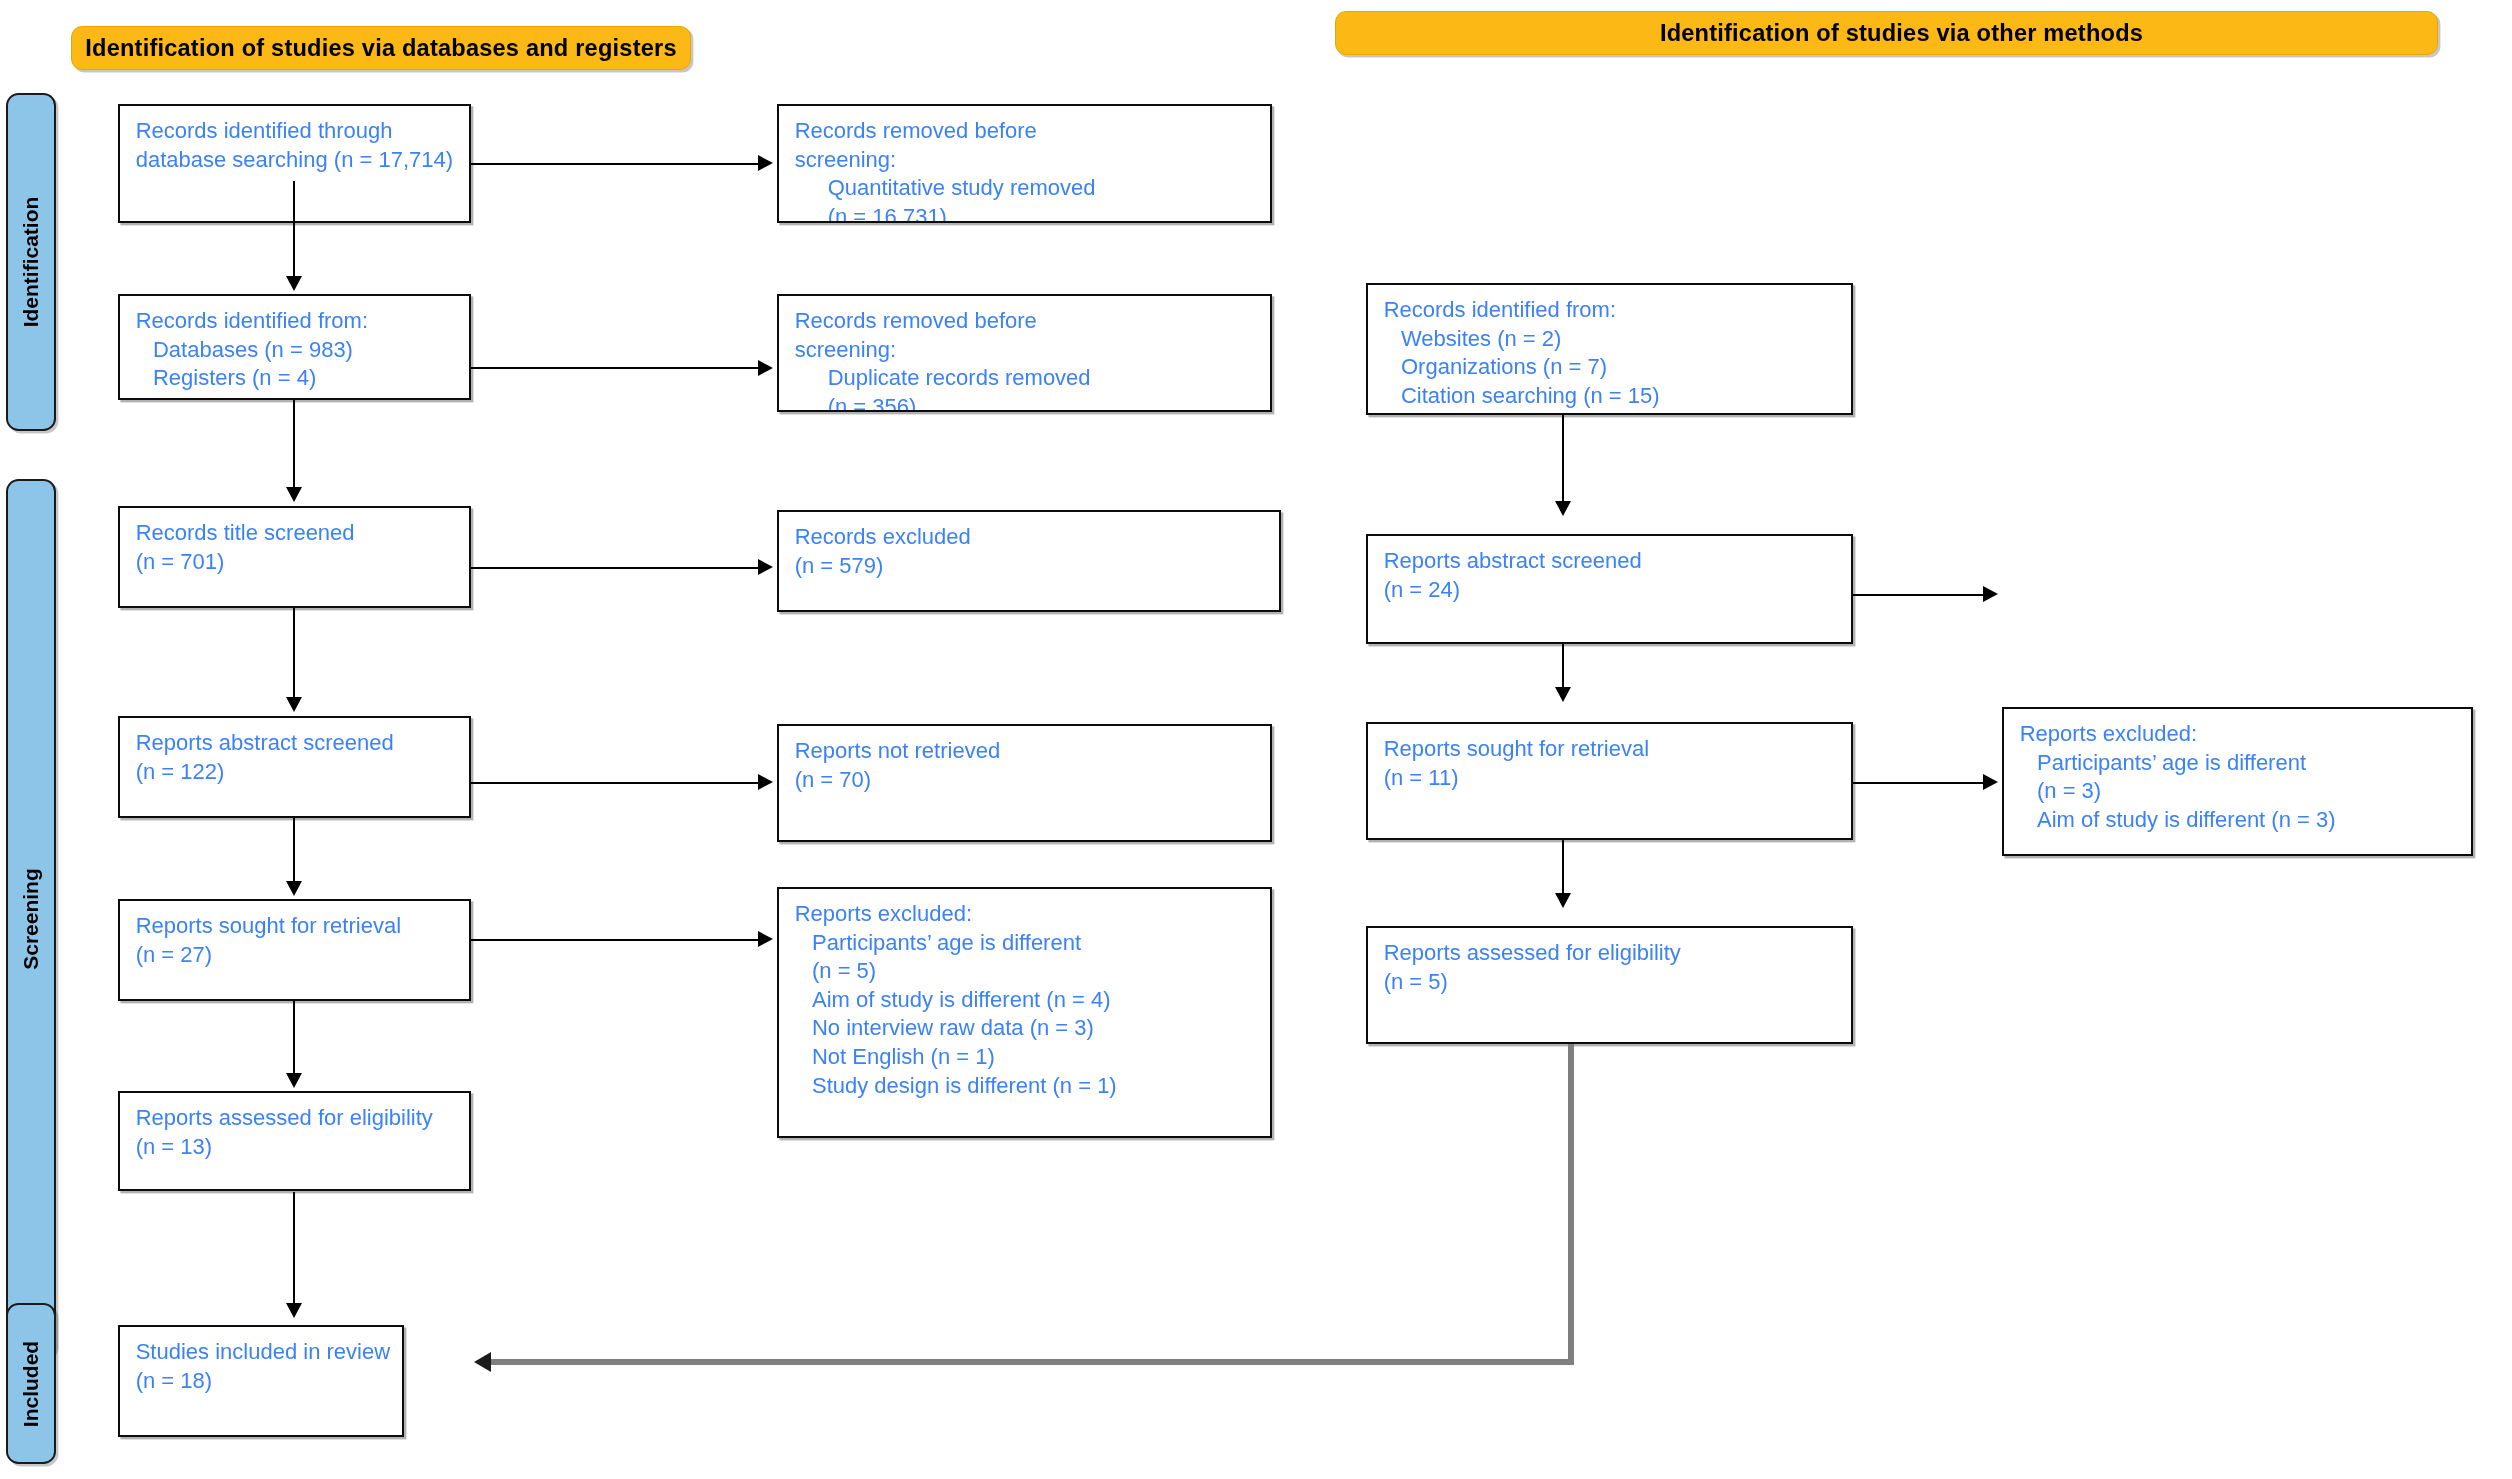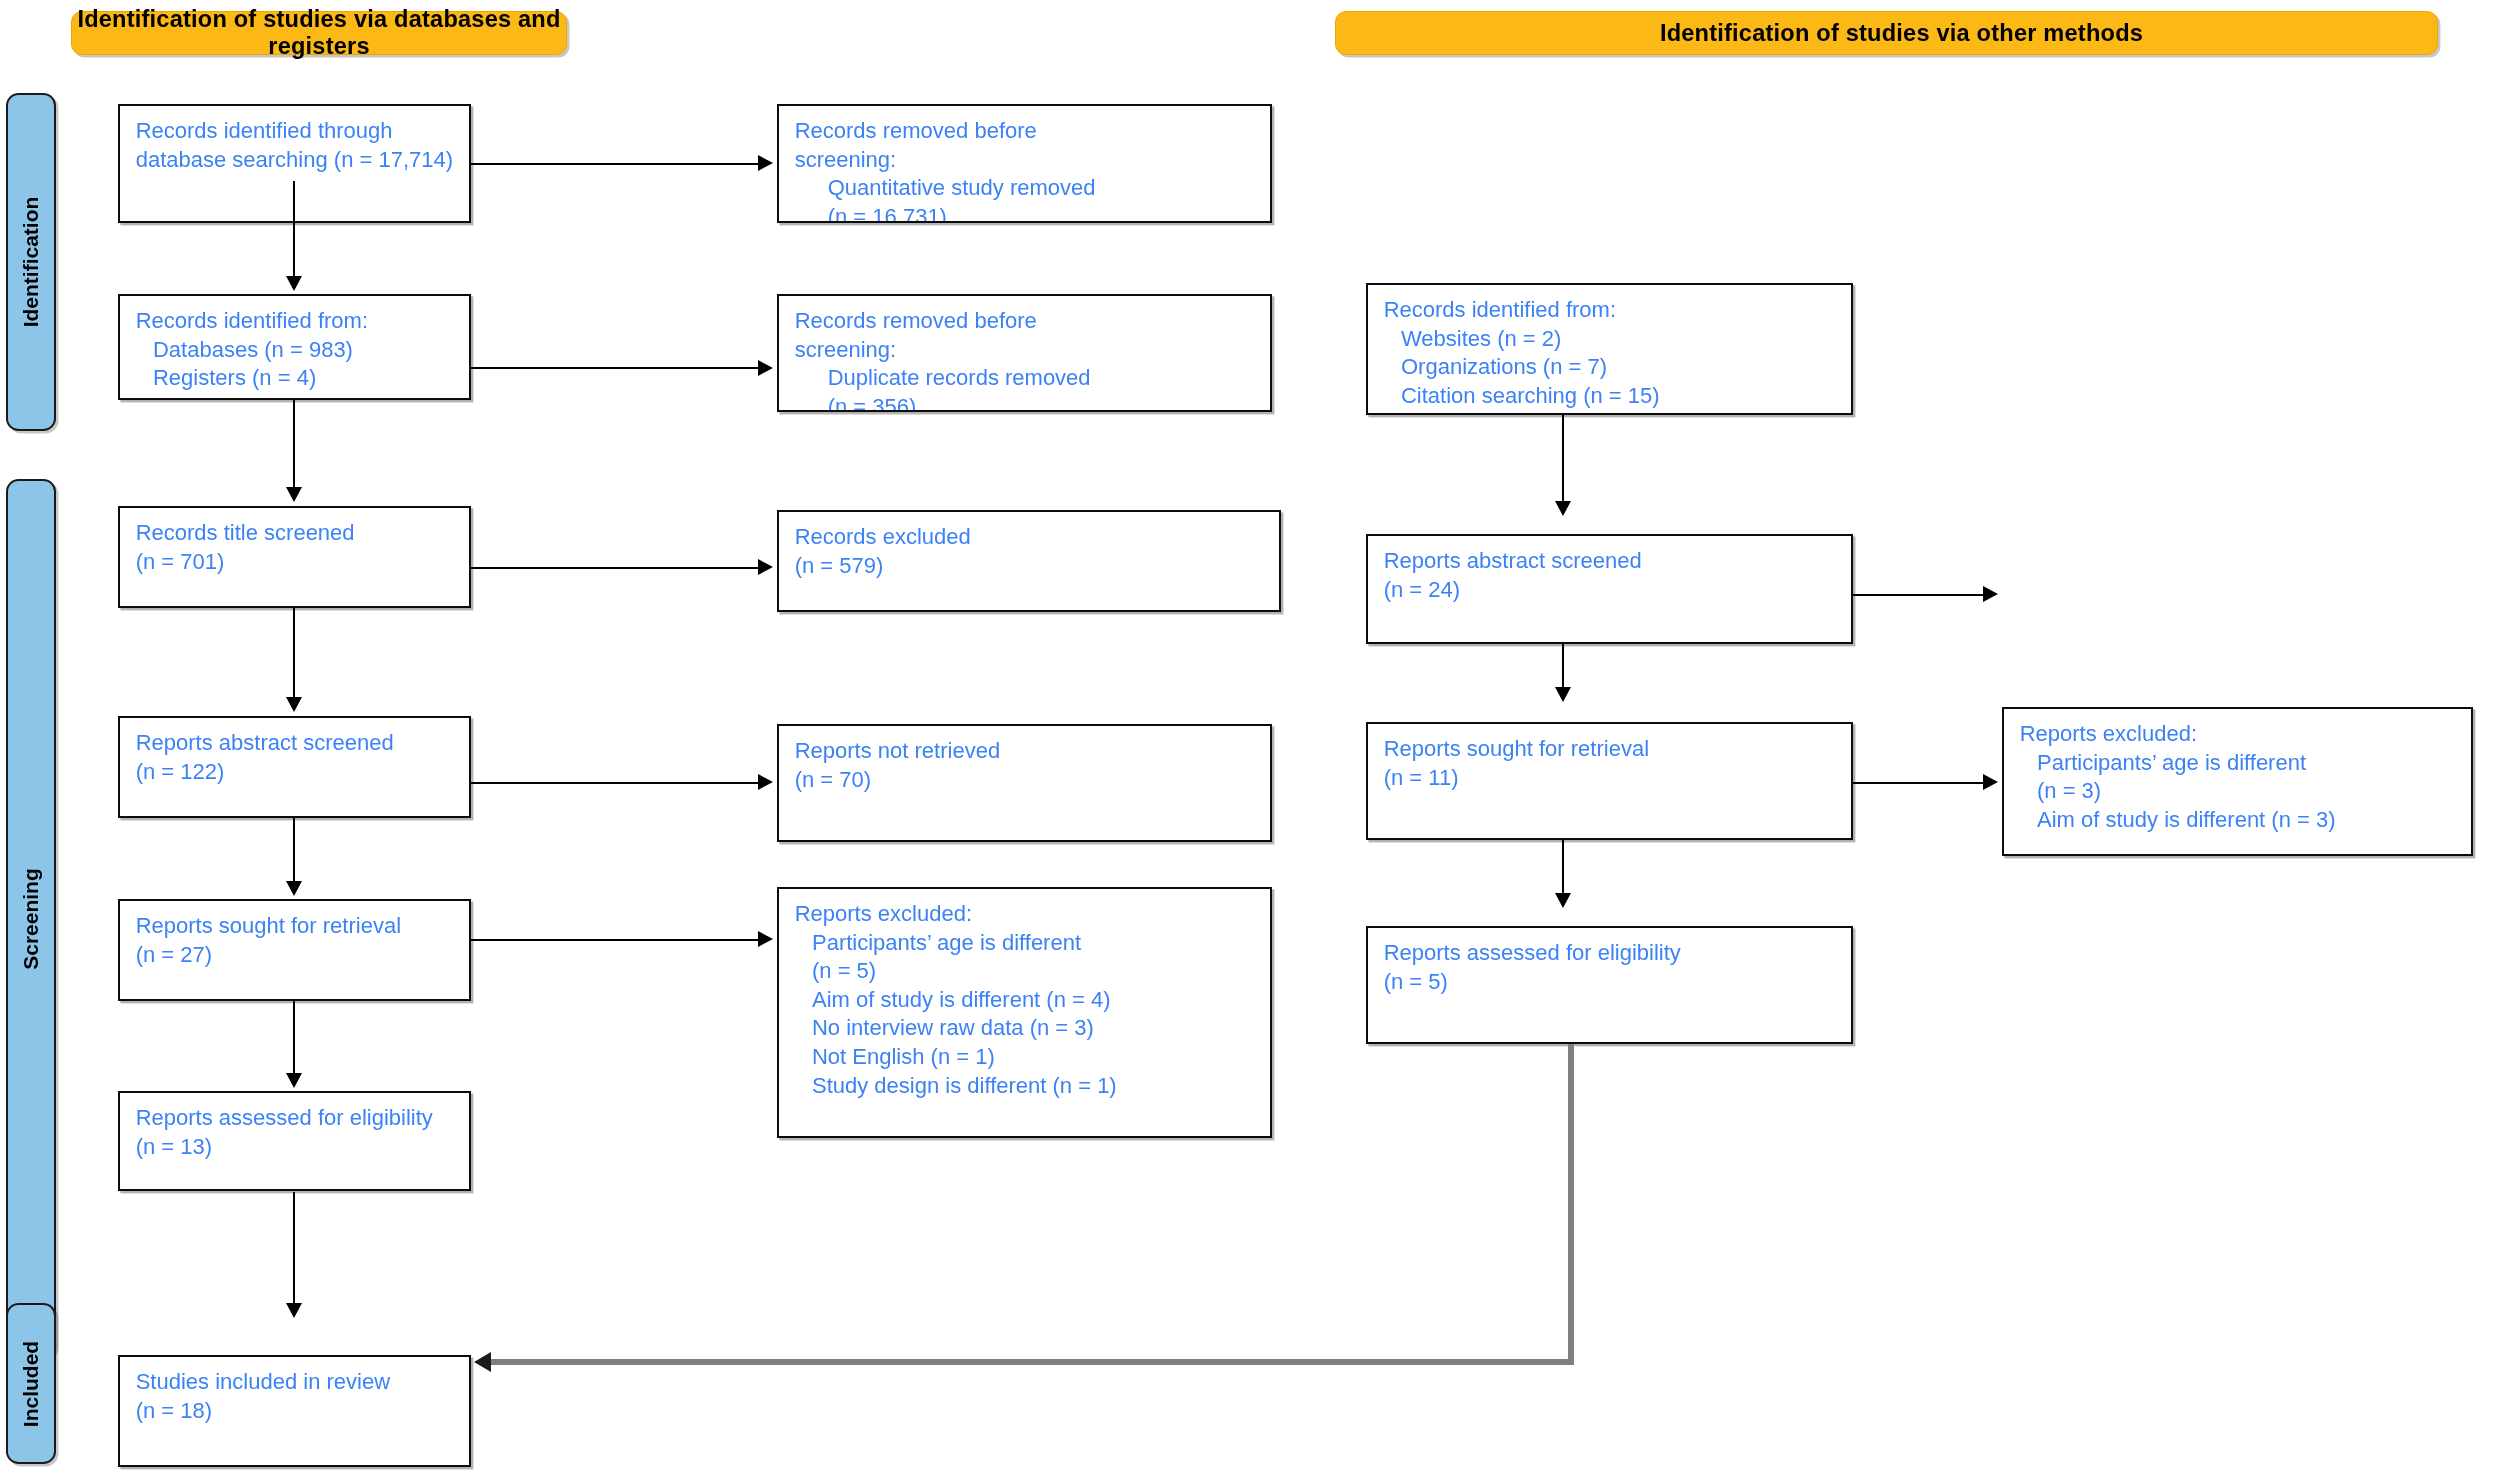--- a/index.html
+++ b/index.html
@@ -100,21 +100,21 @@
   }
   
   .gline-v { position: absolute; width: 5.5px; background: #7f7f7f; }
   .gline-h { position: absolute; height: 5.5px; background: #7f7f7f; }
 </style>
 </head>
 <body>
 
 <div id="stage">
 
-  <div class="banner" style="left:71px; top:11px; width:496px; height:44px;">
+  <div class="banner" style="left:71px; top:26px; width:620px; height:44px;">
     <span>Identification of studies via databases and registers</span>
   </div>
   <div class="banner" style="left:1335px; top:11px; width:1103px; height:44px;padding-left:30px;">
     <span>Identification of studies via other methods</span>
   </div>
 
   <div class="rail" style="left:6.3px; top:93px; width:50px; height:338px;">
     <span class="rail-label">Identification</span>
   </div>
   <div class="rail" style="left:6.3px; top:479px; width:50px; height:879px;">
@@ -148,21 +148,21 @@
   <div class="box" style="left:118px; top:899px; width:353px; height:102px;">
     <div class="ln">Reports sought for retrieval</div>
     <div class="ln">(n = 27)</div>
   </div>
 
   <div class="box" style="left:118px; top:1091px; width:353px; height:100px;">
     <div class="ln">Reports assessed for eligibility</div>
     <div class="ln">(n = 13)</div>
   </div>
 
-  <div class="box" style="left:118px; top:1355px; width:353px; height:112px;">
+  <div class="box" style="left:118px; top:1325px; width:286px; height:112px;">
     <div class="ln">Studies included in review</div>
     <div class="ln">(n = 18)</div>
   </div>
 
   <div class="box" style="left:777px; top:104px; width:495px; height:119px;">
     <div class="ln">Records removed before</div>
     <div class="ln">screening:</div>
     <div class="ln ind">Quantitative study removed</div>
     <div class="ln ind">(n = 16,731)</div>
   </div>

